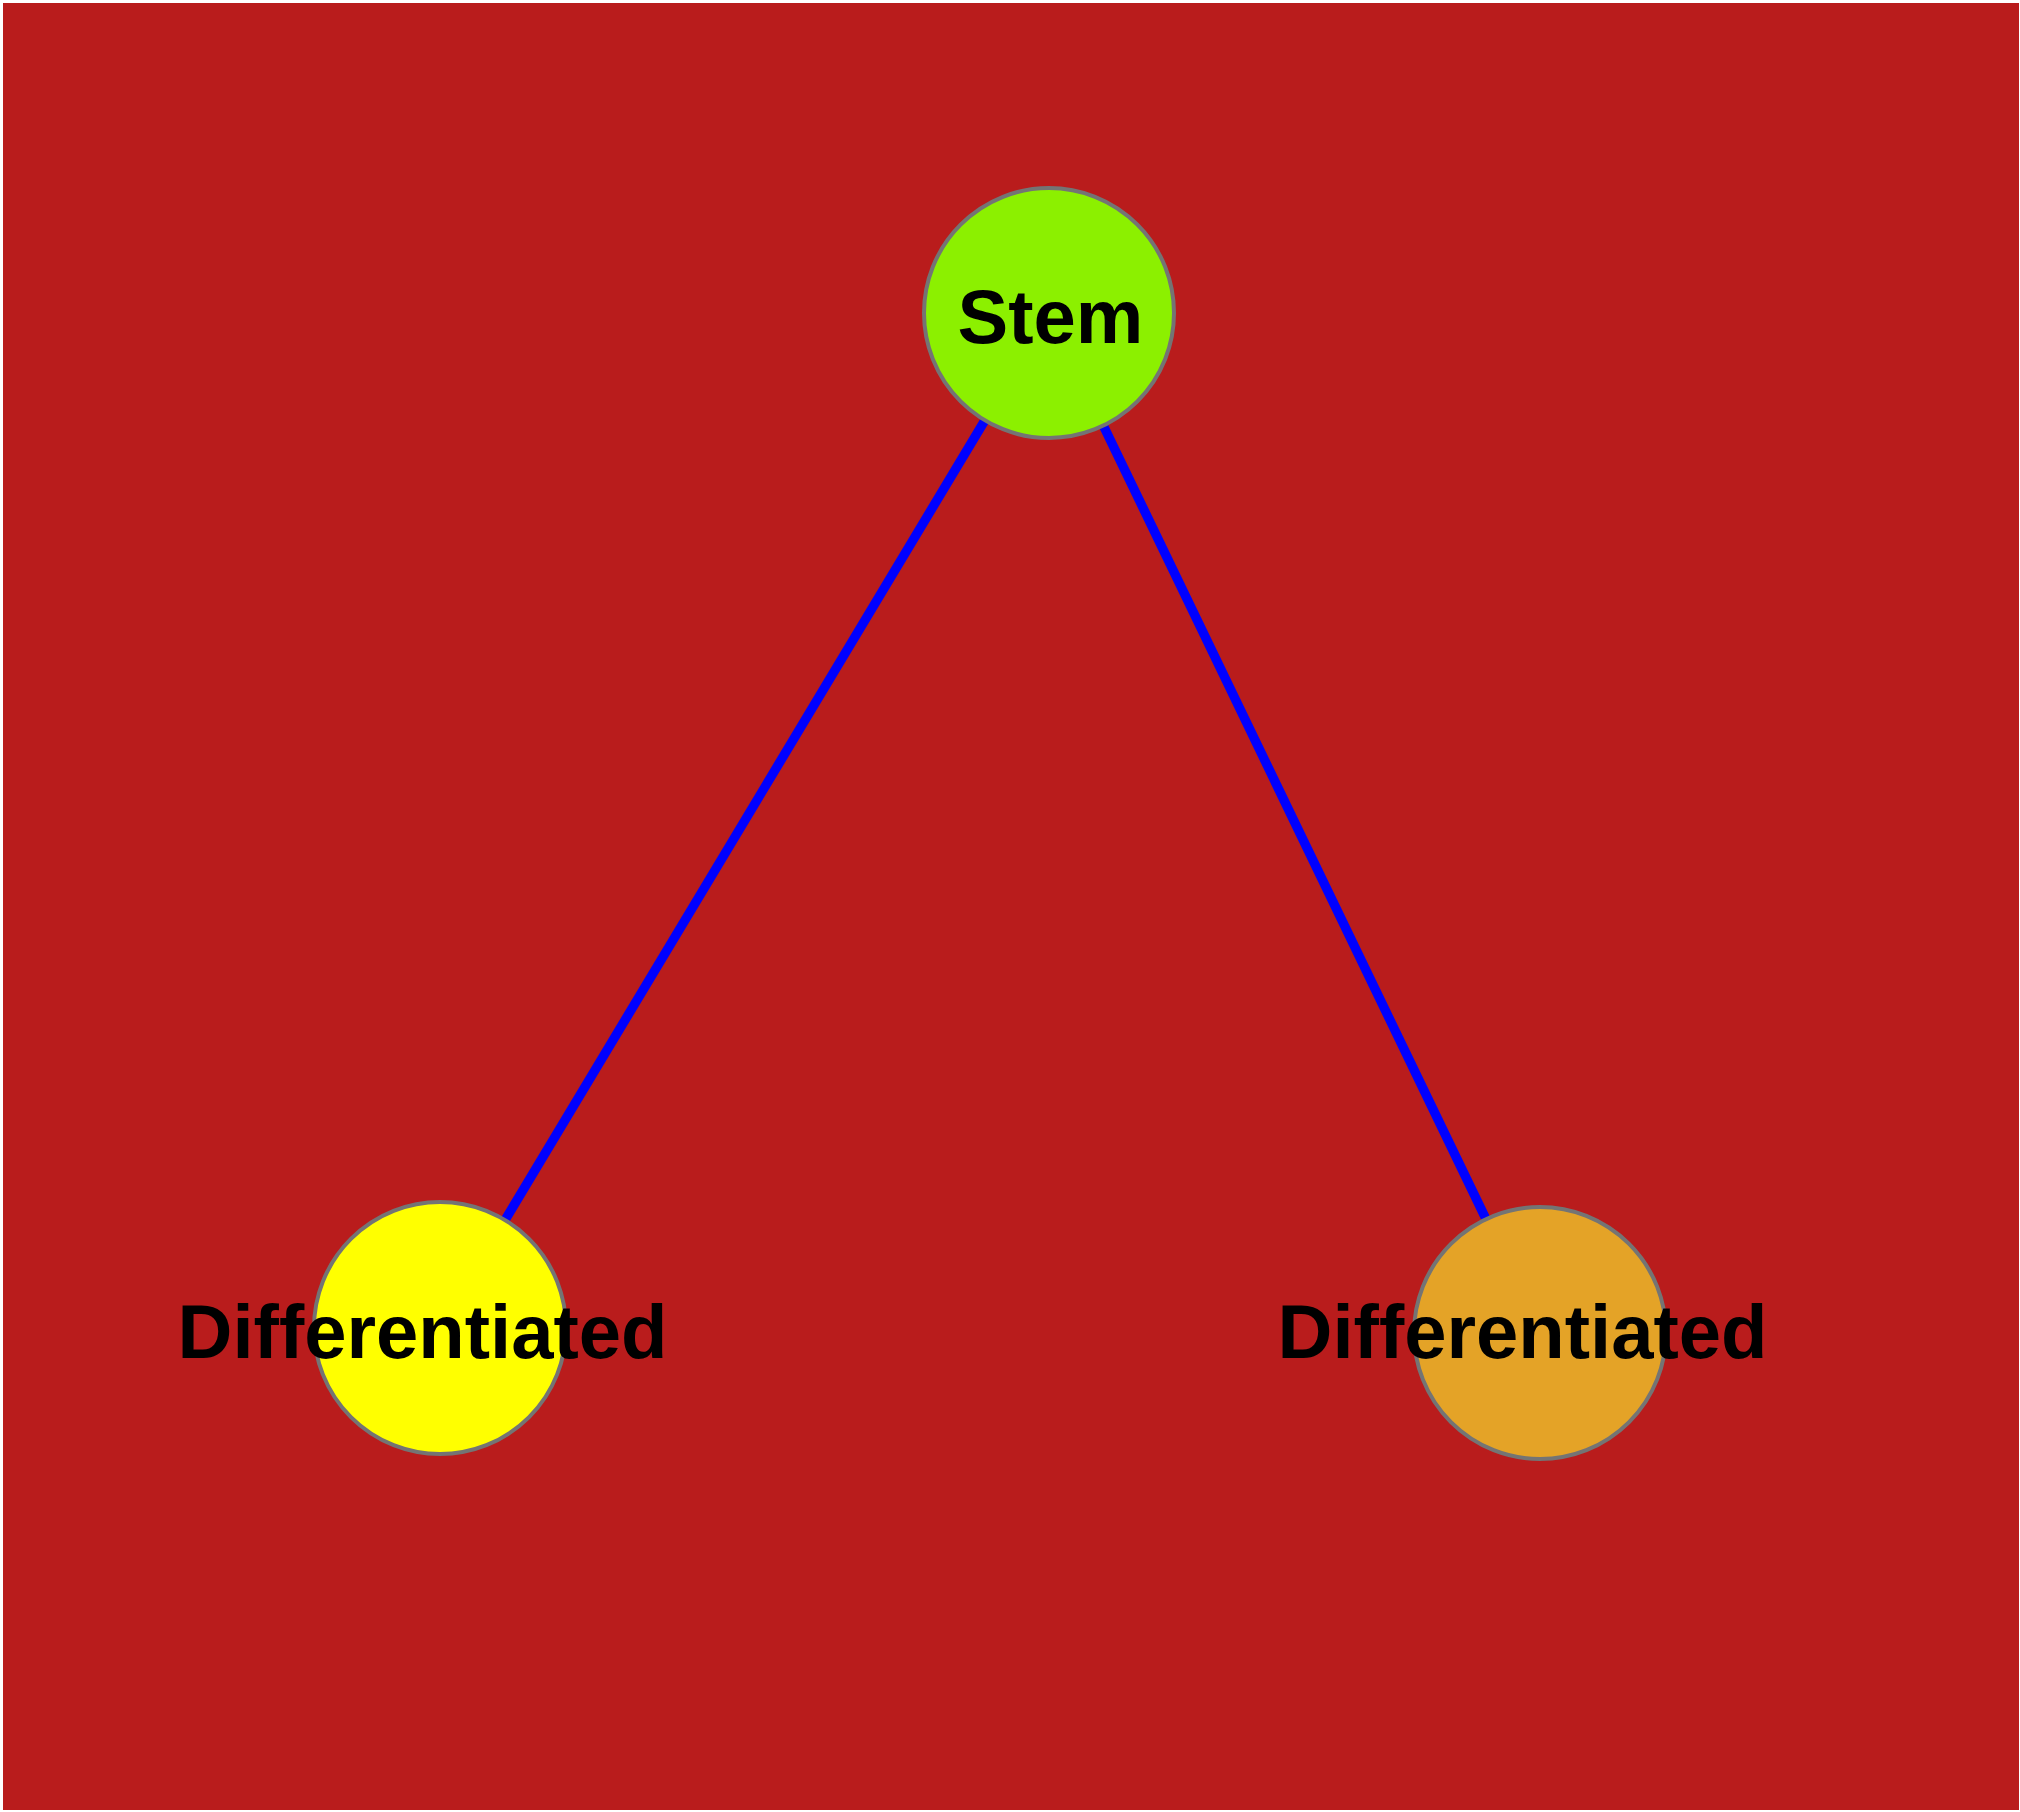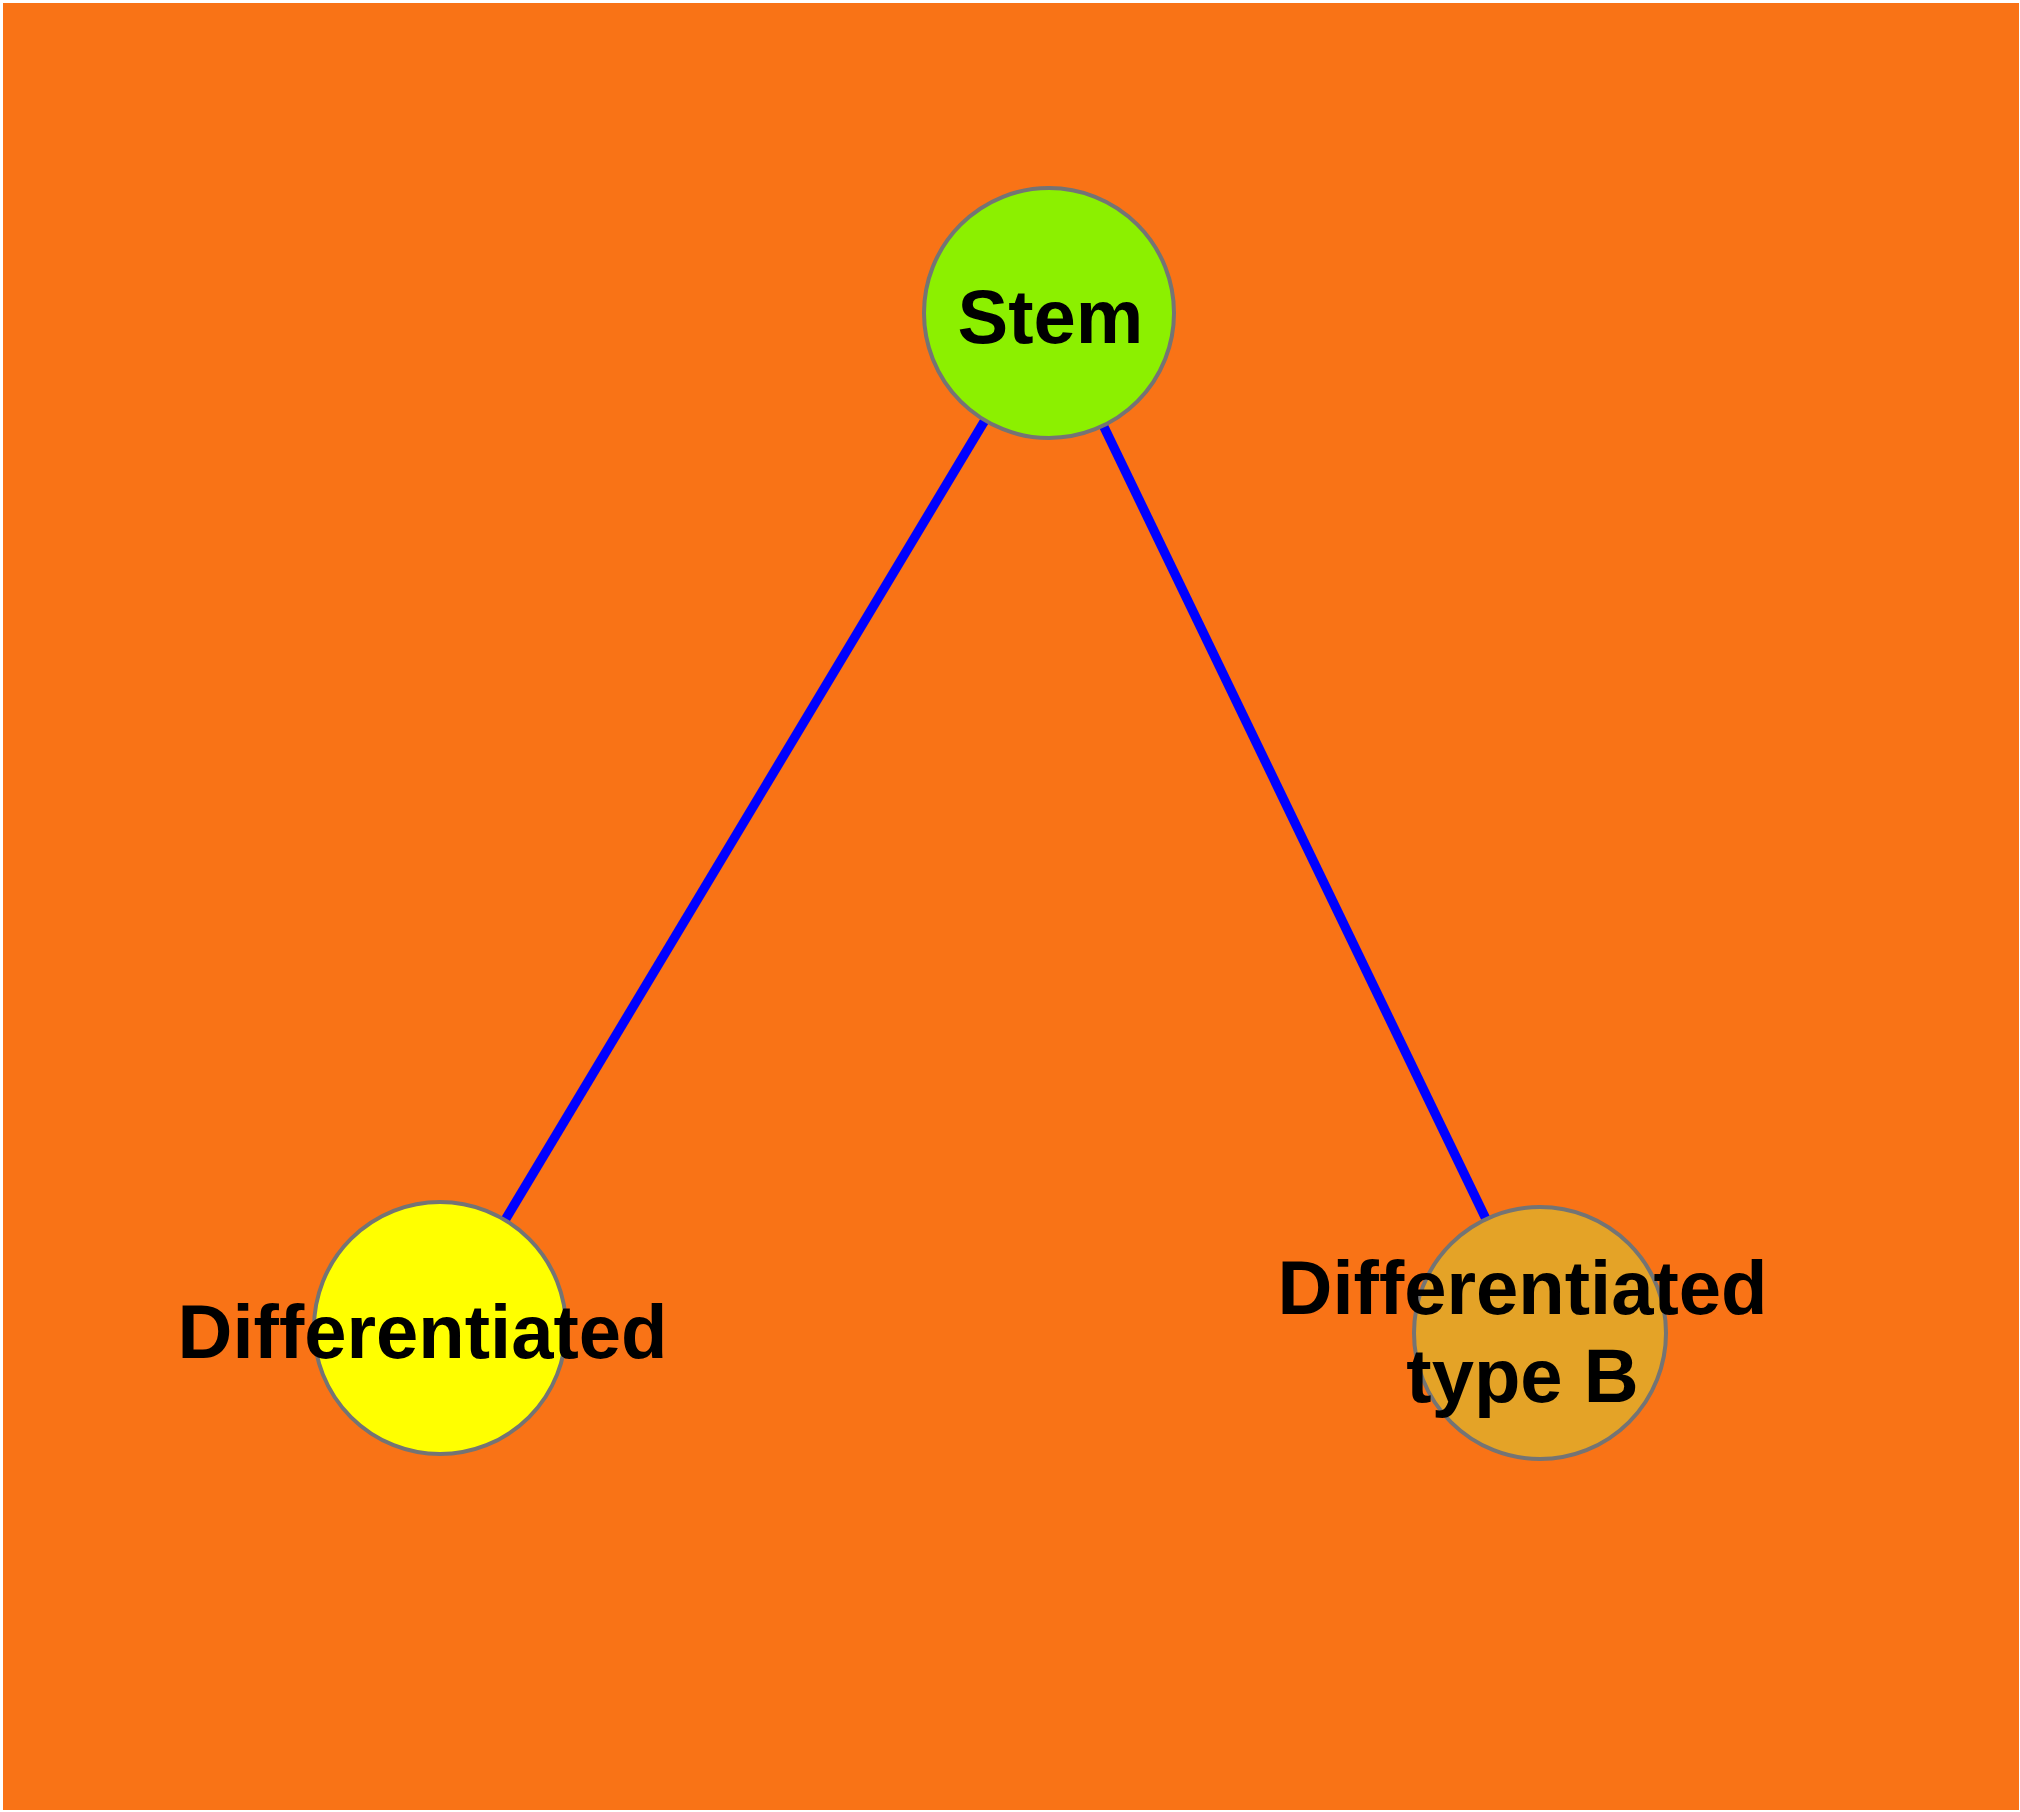--- a/index.html
+++ b/index.html
@@ -45,39 +45,38 @@
     font-size: 76px;
     line-height: 88px;
     color: #000000;
   }
   .node-label span { display: block; }
 </style>
 </head>
 <body>
 
 <div class="plot-frame" style="background: rgb(255, 255, 255);">
-  <div class="graph-canvas" style="background: #f97316;">
+  <div class="graph-canvas" style="background: #b91c1c;">
 
     <svg class="edges-layer" viewBox="0 0 2378 2132" preserveAspectRatio="none">
       <line x1="1234" y1="366" x2="516" y2="1563" stroke="#0000FF" stroke-width="11"></line>
       <line x1="1234" y1="366" x2="1814" y2="1569" stroke="#0000FF" stroke-width="11"></line>
     </svg>
 
     <div class="node-circle" style="left: 919px; top: 183px; width: 254px; height: 254px; background: rgb(140, 240, 0); border-color: rgb(116, 116, 116); border-width: 4.2px;"></div>
     <div class="node-circle" style="left: 309px; top: 1197px; width: 256px; height: 256px; background: rgb(255, 255, 0); border-color: rgb(116, 116, 116); border-width: 4.2px;"></div>
     <div class="node-circle" style="left: 1409px; top: 1202px; width: 256px; height: 256px; background: rgb(228, 163, 39); border-color: rgb(116, 116, 116); border-width: 4.2px;"></div>
 
     <div class="node-label" style="left: 1048px; top: 314px; color: rgb(0, 0, 0);">
       <span>Stem</span>
     </div>
 
     <div class="node-label" style="left: 420px; top: 1329px; color: rgb(0, 0, 0);">
       <span>Differentiated</span>
     </div>
 
     <div class="node-label" style="left: 1520px; top: 1329px; color: rgb(0, 0, 0);">
       <span>Differentiated</span>
-      <span>type B</span>
     </div>
 
   </div>
 </div>
 
 
 </body></html>

